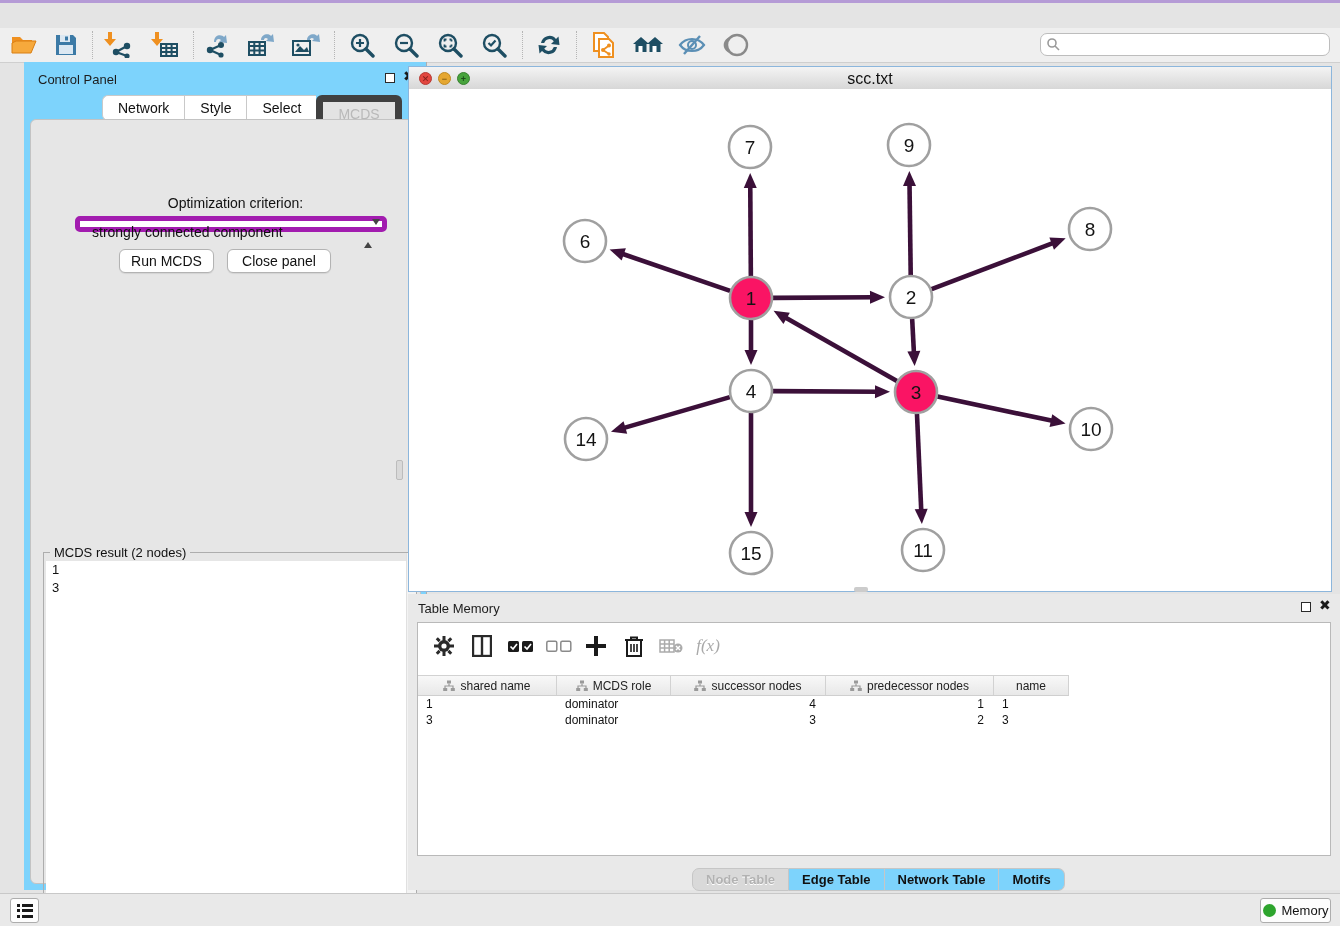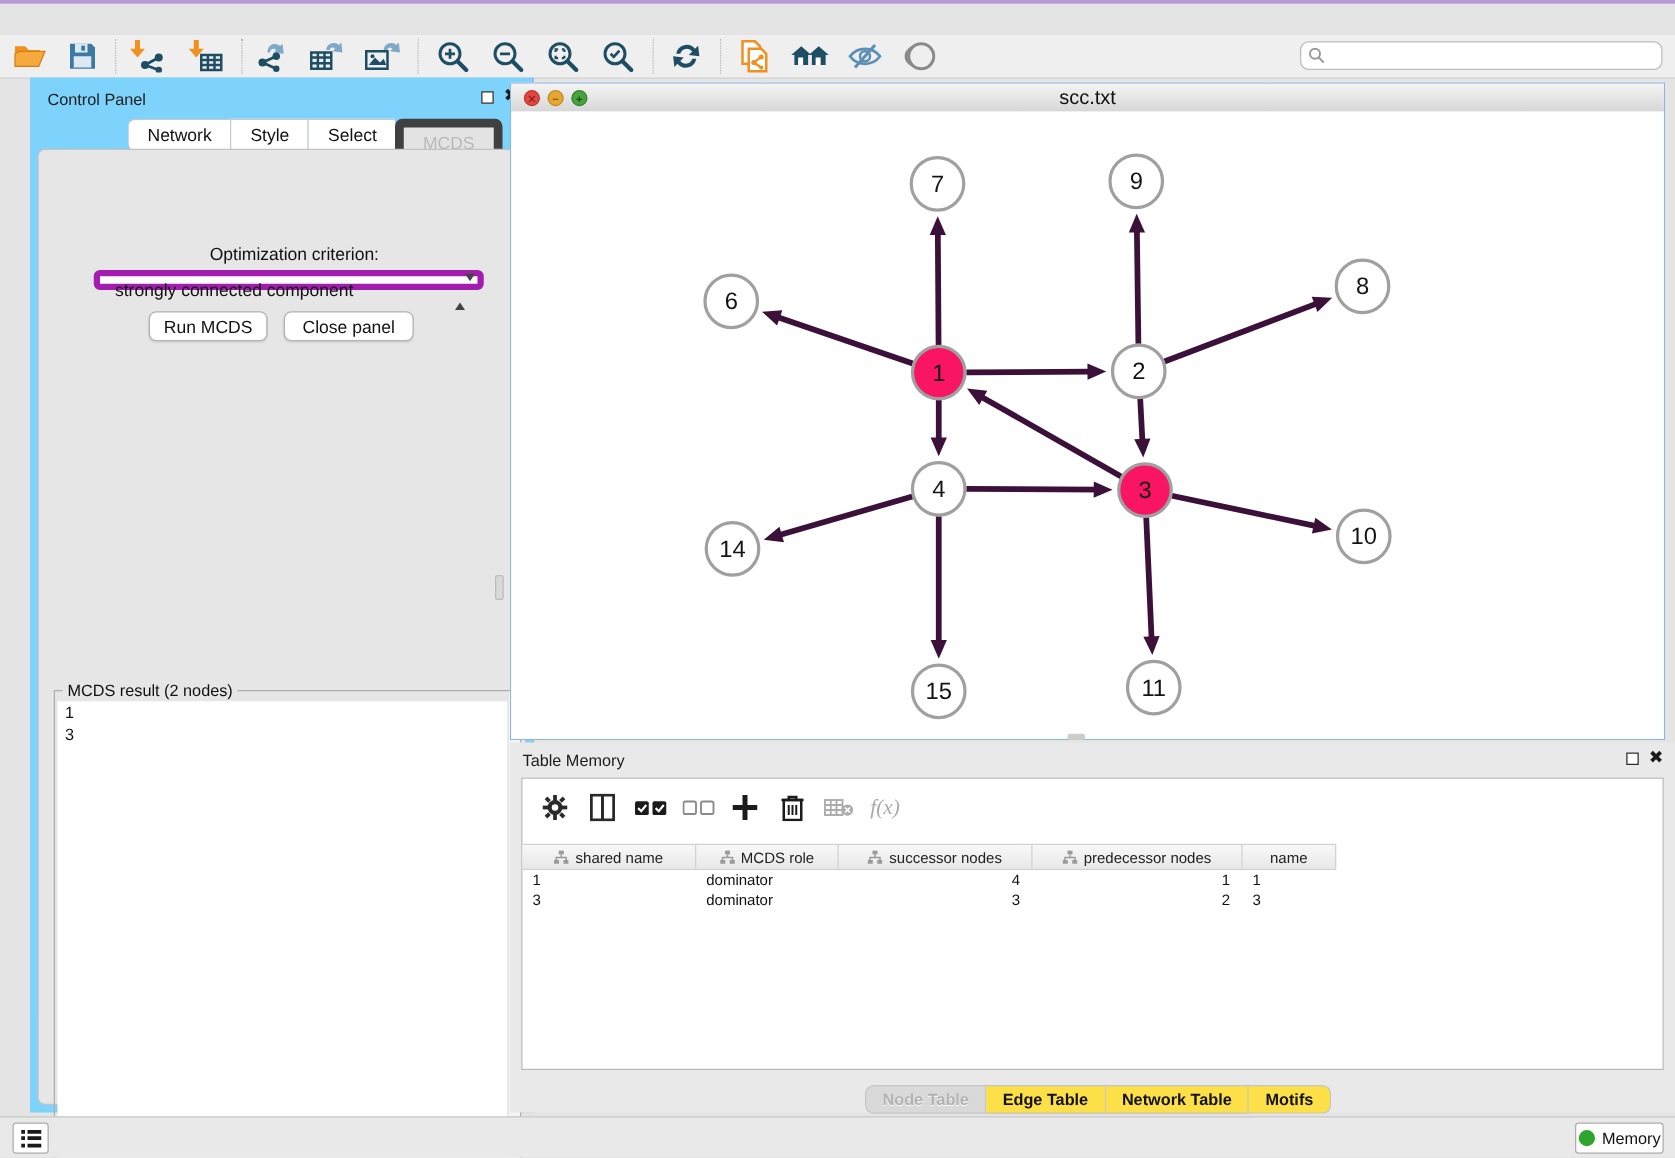--- a/index.html
+++ b/index.html
@@ -62,21 +62,21 @@
   .tp-title{position:absolute;left:10px;top:7px;font-size:13px;color:#1c1c1c;}
   .tp-box{position:absolute;left:9px;top:28px;width:914px;height:234px;background:#fff;border:1px solid #b9b9b9;box-sizing:border-box;}
   .tp-toolbar{position:absolute;left:0;top:0;right:0;height:44px;}
   .tp-icon{position:absolute;top:8px;width:30px;height:30px;display:flex;align-items:center;justify-content:center;}
   .fx{font-family:"Liberation Serif","DejaVu Serif",serif;font-style:italic;font-size:17px;color:#a9a9a9;}
   .thead{position:absolute;left:0;top:52px;width:651px;height:21px;background:linear-gradient(#f8f8f8,#e8e8e8);border-top:1px solid #d2d2d2;border-bottom:1px solid #cfcfcf;box-sizing:border-box;}
   .th{position:absolute;top:0;height:19px;display:flex;align-items:center;justify-content:center;gap:5px;font-size:12px;color:#222;border-right:1px solid #d2d2d2;box-sizing:border-box;}
   .trow{position:absolute;height:16px;}
   .td{position:absolute;top:0;height:16px;font-size:12px;color:#111;line-height:16px;box-sizing:border-box;overflow:hidden;}
   .tp-tabs{position:absolute;left:284px;top:274px;height:21px;display:flex;}
-  .tp-tab{height:21px;line-height:21px;padding:0 13px;background:#fde047;font-size:13px;font-weight:bold;color:#111;border:1px solid #c6c6c6;border-left:none;}
+  .tp-tab{height:21px;line-height:21px;padding:0 13px;background:#7dd3fc;font-size:13px;font-weight:bold;color:#111;border:1px solid #c6c6c6;border-left:none;}
   .tp-tab:first-child{border-left:1px solid #c6c6c6;border-top-left-radius:7px;border-bottom-left-radius:7px;}
   .tp-tab:last-child{border-top-right-radius:7px;border-bottom-right-radius:7px;}
   .tp-tab.active{background:#d9d9d9;color:#b2b2b2;text-shadow:0 1px 0 #fff;}
 
   
   .status-bar{left:0;top:893px;width:1340px;height:33px;background:#e9e9e9;border-top:1px solid #c8c8c8;box-sizing:border-box;}
   .sb-btn{position:absolute;top:4px;height:25px;background:#fdfdfd;border:1px solid #adadad;border-radius:3px;box-sizing:border-box;display:flex;align-items:center;justify-content:center;gap:6px;}
   .mem-label{font-size:13px;color:#111;}
   .greendot{width:13px;height:13px;border-radius:50%;background:#2ea52e;}
   .listicon{display:flex;flex-direction:column;gap:2.5px;}

